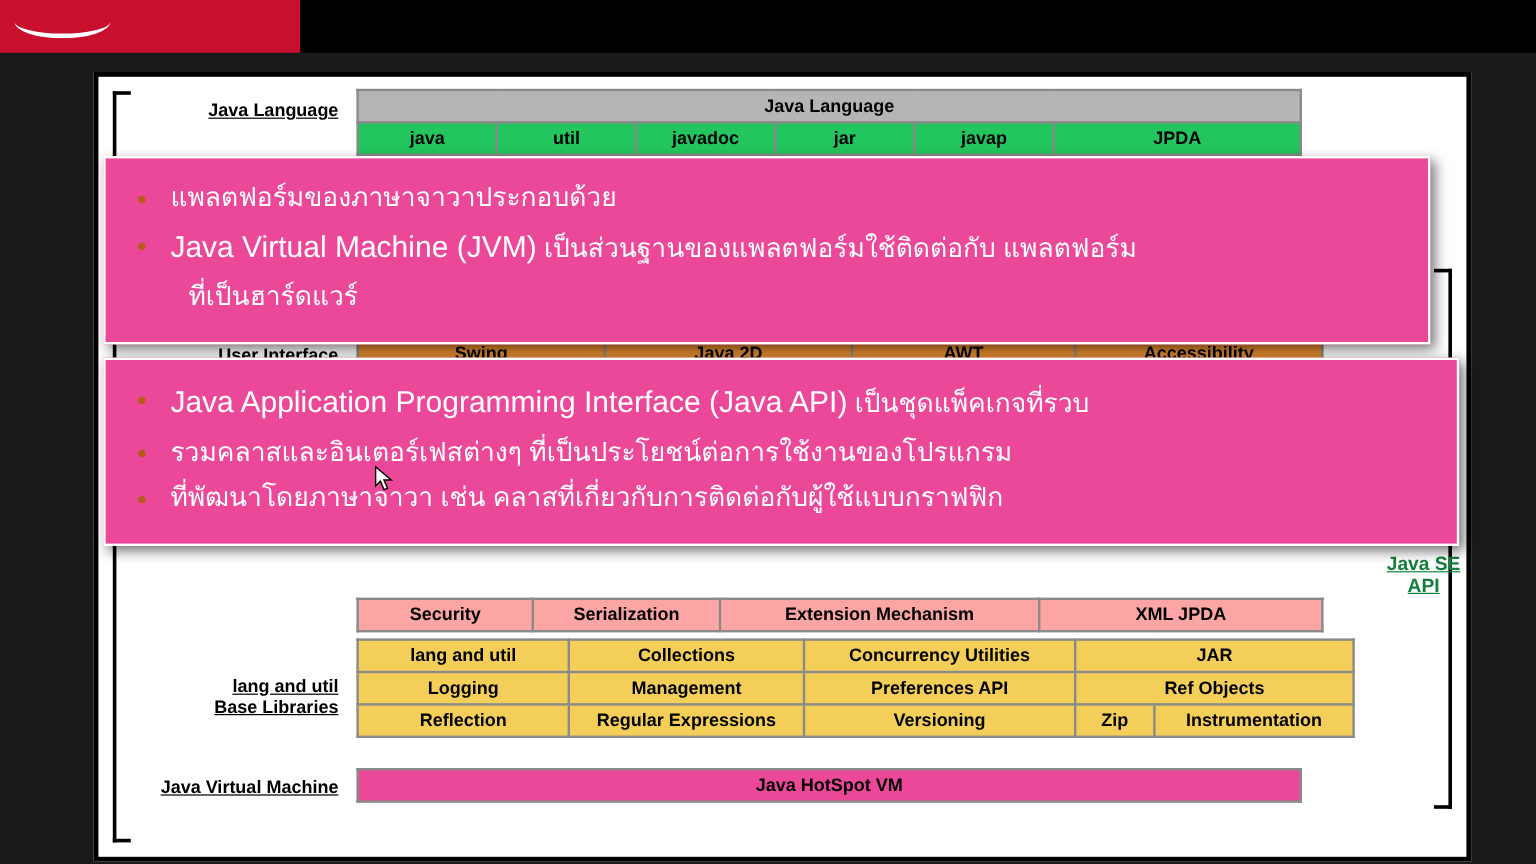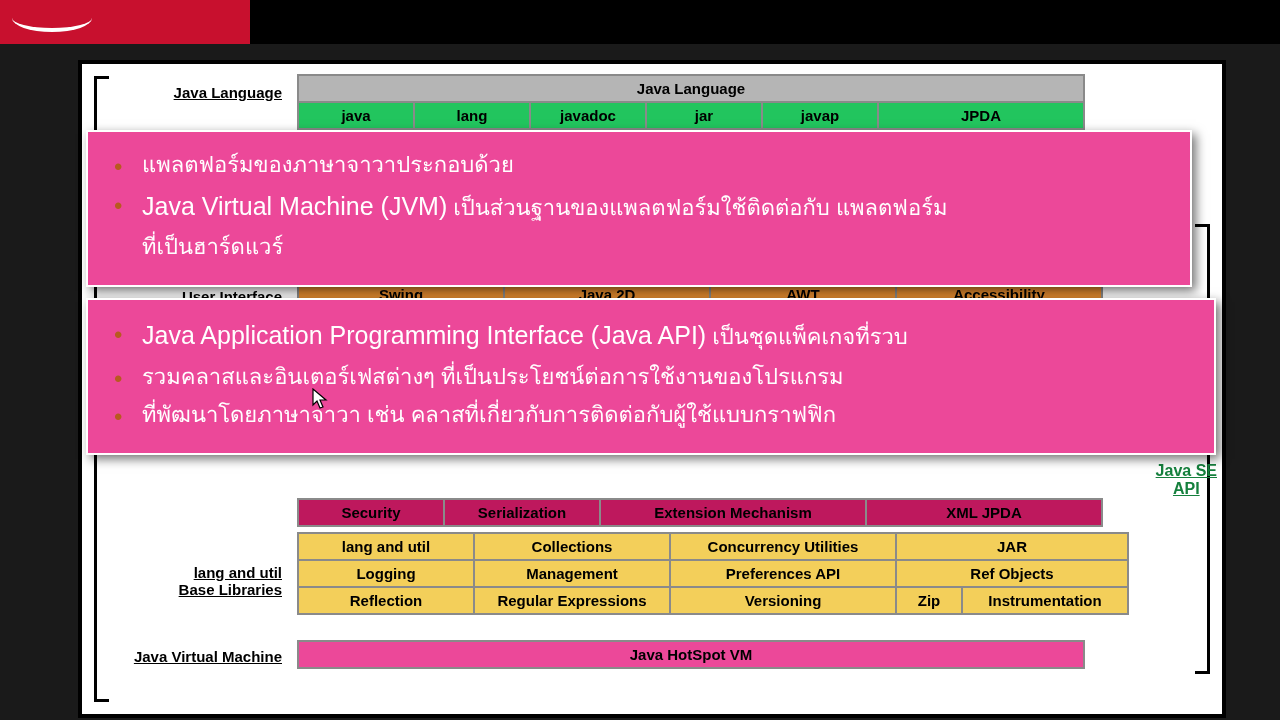--- a/index.html
+++ b/index.html
@@ -8,21 +8,21 @@
   .redblock::after{content:"";position:absolute;left:12px;top:14px;width:80px;height:14px;border-bottom:4px solid #fff;border-radius:0 0 40px 40px/0 0 14px 14px}
   .stage{position:absolute;left:78px;top:60px;width:1140px;height:650px;background:#fff;border:4px solid #000}
   .rowlabel{position:absolute;left:0;text-align:right;font-size:15px;font-weight:bold;text-decoration:underline;padding-right:10px;color:#000;width:200px}
   .jdklabel{position:absolute;left:5px;font-size:16px;font-weight:bold;text-decoration:underline;color:#000}
   .apilabel{position:absolute;right:5px;font-size:16px;font-weight:bold;text-decoration:underline;color:#15803d;text-align:center}
   .grid{position:absolute;left:215px;right:60px;border-collapse:collapse}
   .grid td{border:2px solid #8a8a8a;text-align:center;font-size:15px;font-weight:bold;padding:4px 2px;white-space:nowrap}
   .gray{background:#b5b5b5}
   .blue{background:#22c55e}
   .orange{background:#e38b2f}
-  .gold{background:#be185d}
+  .gold{background:#fca5a5}
   .yellow{background:#f3cf5a}
   .lime{background:#ec4899}
   .jdkbracket{position:absolute;left:12px;top:12px;width:12px;bottom:12px;border-left:3px solid #000;border-top:3px solid #000;border-bottom:3px solid #000}
   .apibracket{position:absolute;right:12px;top:160px;width:12px;height:444px;border-right:3px solid #000;border-top:3px solid #000;border-bottom:3px solid #000}
   .callout{position:absolute;background:#ec4899;border:2px solid #fff;box-shadow:4px 4px 10px rgba(0,0,0,.55);color:#fff;padding:14px 26px 18px 26px}
   .callout .line{font-size:22px;line-height:1.75;position:relative;padding-left:28px}
   .callout .line::before{content:"•";position:absolute;left:0;top:0;color:#b85a20;font-size:24px}
   .big{font-size:25px}
   .cursor{position:absolute;left:312px;top:388px;pointer-events:none}
 </style>
@@ -41,21 +41,21 @@
 API</div>
 
   <div class="rowlabel" style="top:20px">Java Language</div>
   <table class="grid" style="top:10px">
     <tbody>
         <tr>
           <td class="gray" colspan="6">Java Language</td>
         </tr>
     <tr>
       <td class="blue" style="width:110px">java</td>
-      <td class="blue" style="width:110px">lang</td>
+      <td class="blue" style="width:110px">util</td>
       <td class="blue" style="width:110px">javadoc</td>
       <td class="blue" style="width:110px">jar</td>
       <td class="blue" style="width:110px">javap</td>
       <td class="blue" style="width:200px">JPDA</td>
     </tr>
   </tbody>
     </table>
 
   <div class="rowlabel" style="top:224px">User Interface</div>
   <table class="grid" style="top:216px">
@@ -113,21 +113,21 @@
           <td class="lime" style="width:780px">Java HotSpot VM</td>
         </tr>
   </tbody>
     </table>
 </div>
 
 <div class="callout" style="left:86px;top:130px;width:1050px">
   <div class="line">แพลตฟอร์มของภาษาจาวาประกอบด้วย</div>
   <div class="line">
     <span class="big">Java Virtual Machine (JVM)</span><span> เป็นส่วนฐานของแพลตฟอร์มใช้ติดต่อกับ แพลตฟอร์ม</span>
-    <br><span style="margin-left:0">ที่เป็นฮาร์ดแวร์</span>
+    <br><span style="margin-left:15px">ที่เป็นฮาร์ดแวร์</span>
   </div>
 </div>
 
 <div class="callout" style="left:86px;top:298px;width:1074px">
   <div class="line">
     <span class="big">Java Application Programming Interface (Java API)</span><span> เป็นชุดแพ็คเกจที่รวบ</span>
   </div>
   <div class="line">รวมคลาสและอินเตอร์เฟสต่างๆ ที่เป็นประโยชน์ต่อการใช้งานของโปรแกรม</div>
   <div class="line">ที่พัฒนาโดยภาษาจาวา เช่น คลาสที่เกี่ยวกับการติดต่อกับผู้ใช้แบบกราฟฟิก</div>
 </div>

